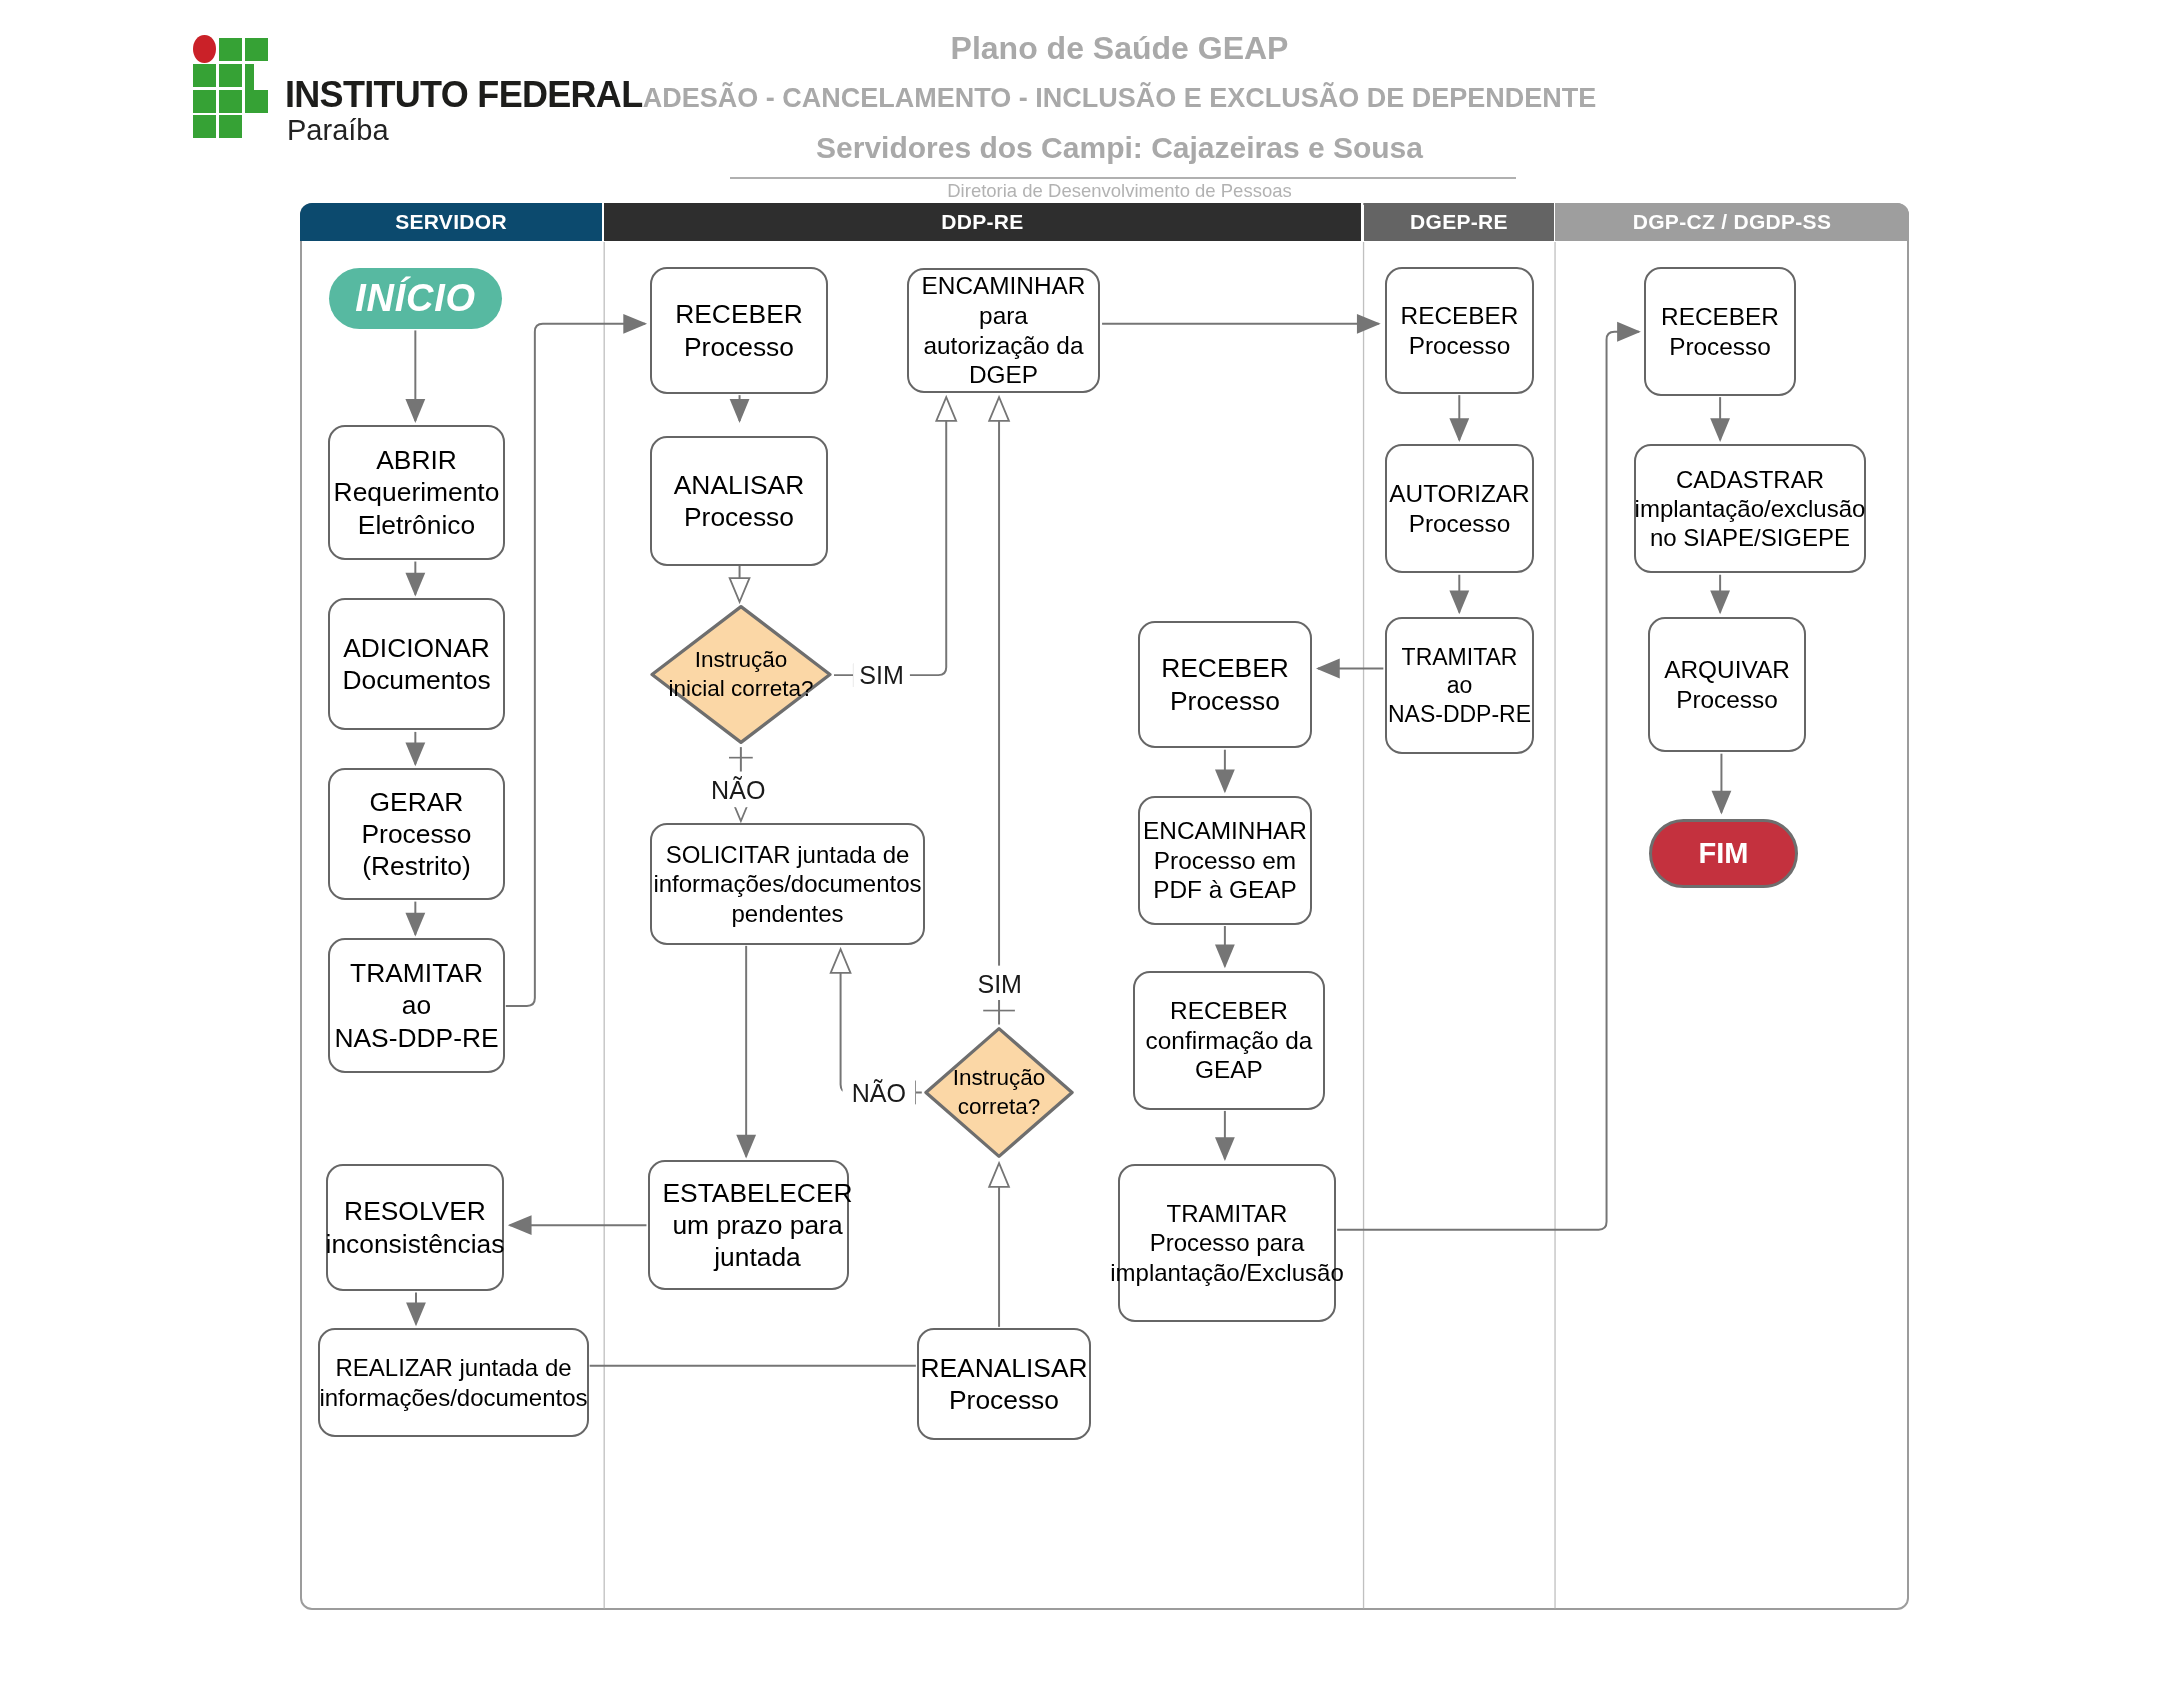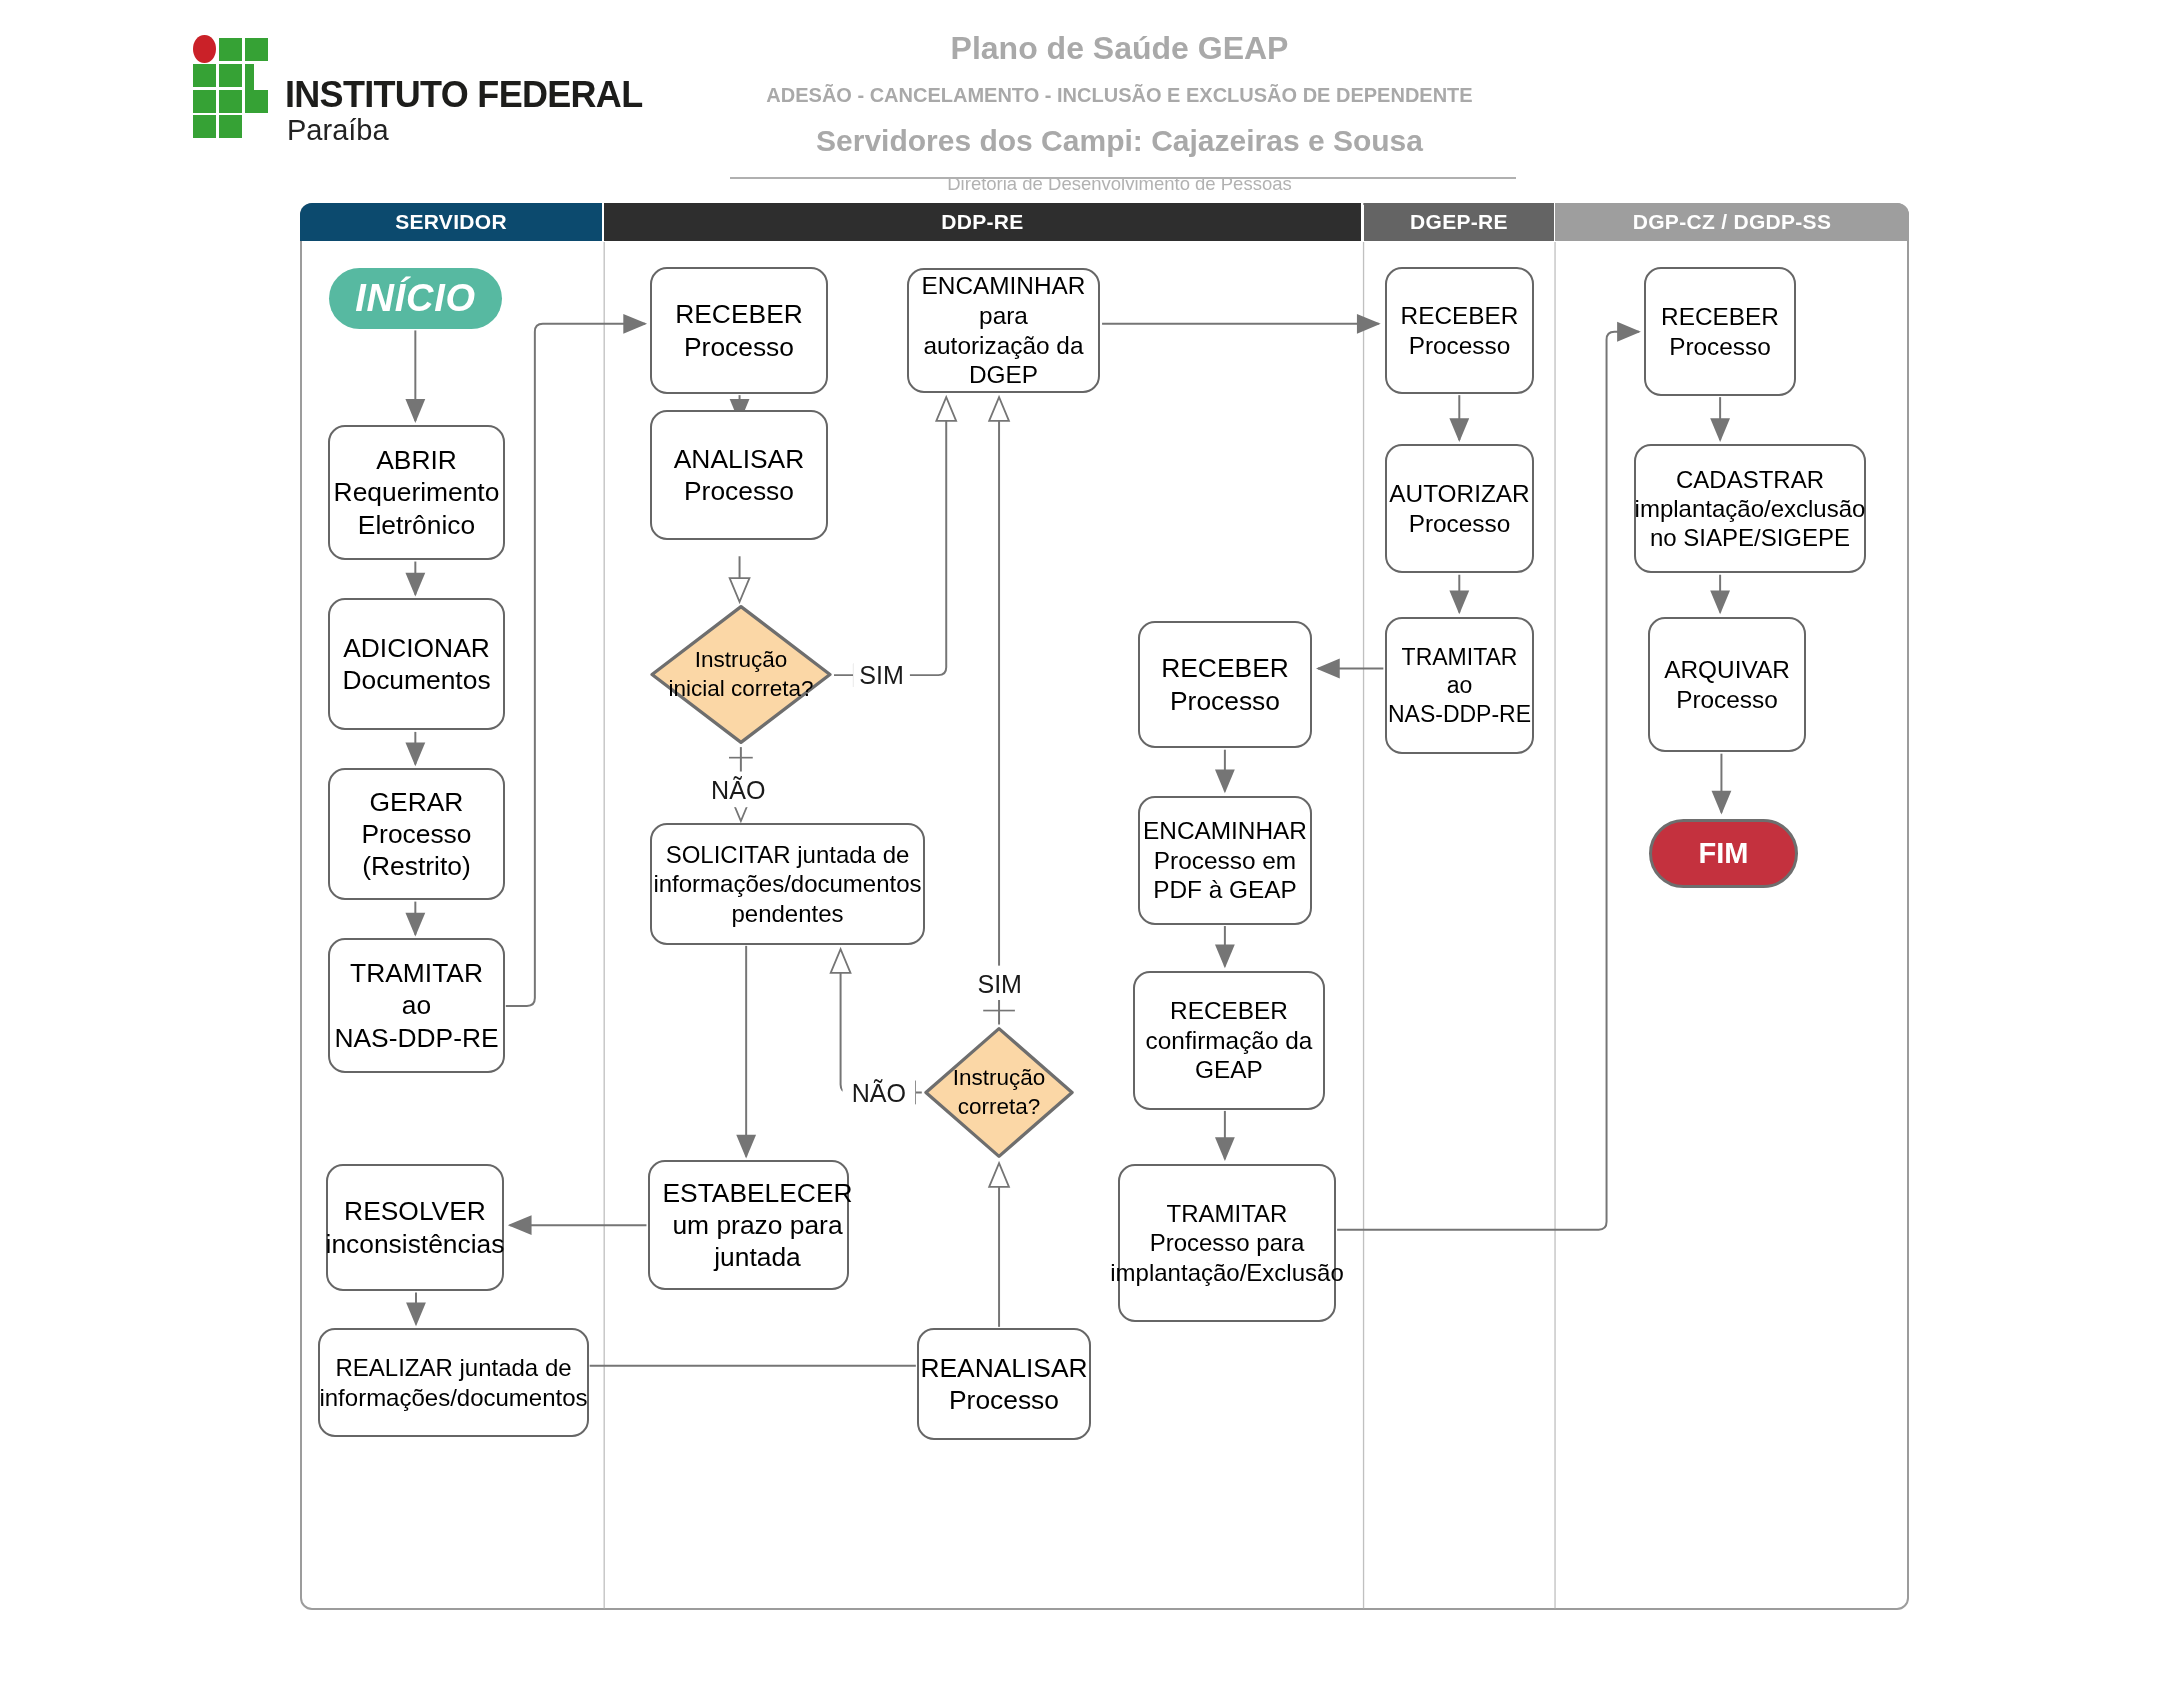--- a/index.html
+++ b/index.html
@@ -9,21 +9,21 @@
   }
   
   .logo-grid{position:absolute;left:193px;top:38px;width:83px;height:106px;}
   .logo-cell{position:absolute;width:22.5px;height:22.5px;background:#36a235;}
   .logo-dot{position:absolute;width:22.5px;height:28px;background:#ca2128;border-radius:50%;}
   .logo-stem{position:absolute;width:8.6px;height:48px;background:#36a235;}
   .logo-title{position:absolute;left:285px;top:74px;font-size:36px;font-weight:bold;color:#1d1d1b;letter-spacing:-0.7px;}
   .logo-sub{position:absolute;left:287px;top:114px;font-size:29px;color:#222;}
   .titleblock{position:absolute;left:598px;top:26.4px;width:1043px;text-align:center;color:#a9a9a9;}
   .t1{font-size:32px;font-weight:bold;line-height:1.0;margin:5.3px 0;}
-  .t2{font-size:20px;font-weight:bold;line-height:1.0;margin:21px 0;}
+  .t2{font-size:27px;font-weight:bold;line-height:1.0;margin:21px 0;}
   .t3{font-size:30px;font-weight:bold;line-height:1.0;margin:8px 0;}
   .t4{font-size:18.5px;font-weight:normal;color:#b2b2b2;margin-top:17px;}
   .t-rule{position:absolute;left:730px;top:177px;width:786px;height:0;border-top:2px solid #b0b0b0;}
   
   .frame{position:absolute;left:300px;top:203px;width:1609px;height:1407px;
     border:2px solid #9c9c9c;border-radius:12px;box-sizing:border-box;}
   .lane-head{position:absolute;top:203px;height:38px;display:flex;align-items:center;justify-content:center;
     color:#ffffff;font-size:21px;font-weight:bold;letter-spacing:0.3px;box-sizing:border-box;border-right:2px solid #fff;}
   .lh1{left:300px;width:304px;background:#0c4a6e;border-top-left-radius:12px;}
   .lh2{left:604px;width:759px;background:#2e2e2e;}
@@ -158,21 +158,21 @@
 <div class="node" style="left:328px;top:938px;width:177px;height:135px;">TRAMITAR
 ao
 NAS-DDP-RE</div>
 <div class="node" style="left:326px;top:1164px;width:178px;height:127px;">RESOLVER
 inconsistências</div>
 <div class="node small" style="left:318px;top:1328px;width:271px;height:109px;">REALIZAR  juntada de
 informações/documentos</div>
 
 <div class="node" style="left:650px;top:267px;width:178px;height:127px;">RECEBER
 Processo</div>
-<div class="node" style="left:650px;top:410px;width:178px;height:130px;">ANALISAR
+<div class="node" style="left:650px;top:436px;width:178px;height:130px;">ANALISAR
 Processo</div>
 
 <div class="diamond" style="left:649px;top:604px;width:184px;height:141px;">
   <svg width="184" height="141" viewBox="0 0 278 214">
     <polygon points="139,4 274,107 139,210 4,107" fill="#fbd7a6" stroke="#6e6e6e" stroke-width="5" stroke-linejoin="round"></polygon>
   </svg>
   <div class="dlabel">Instrução
 inicial correta?</div>
 </div>
 

